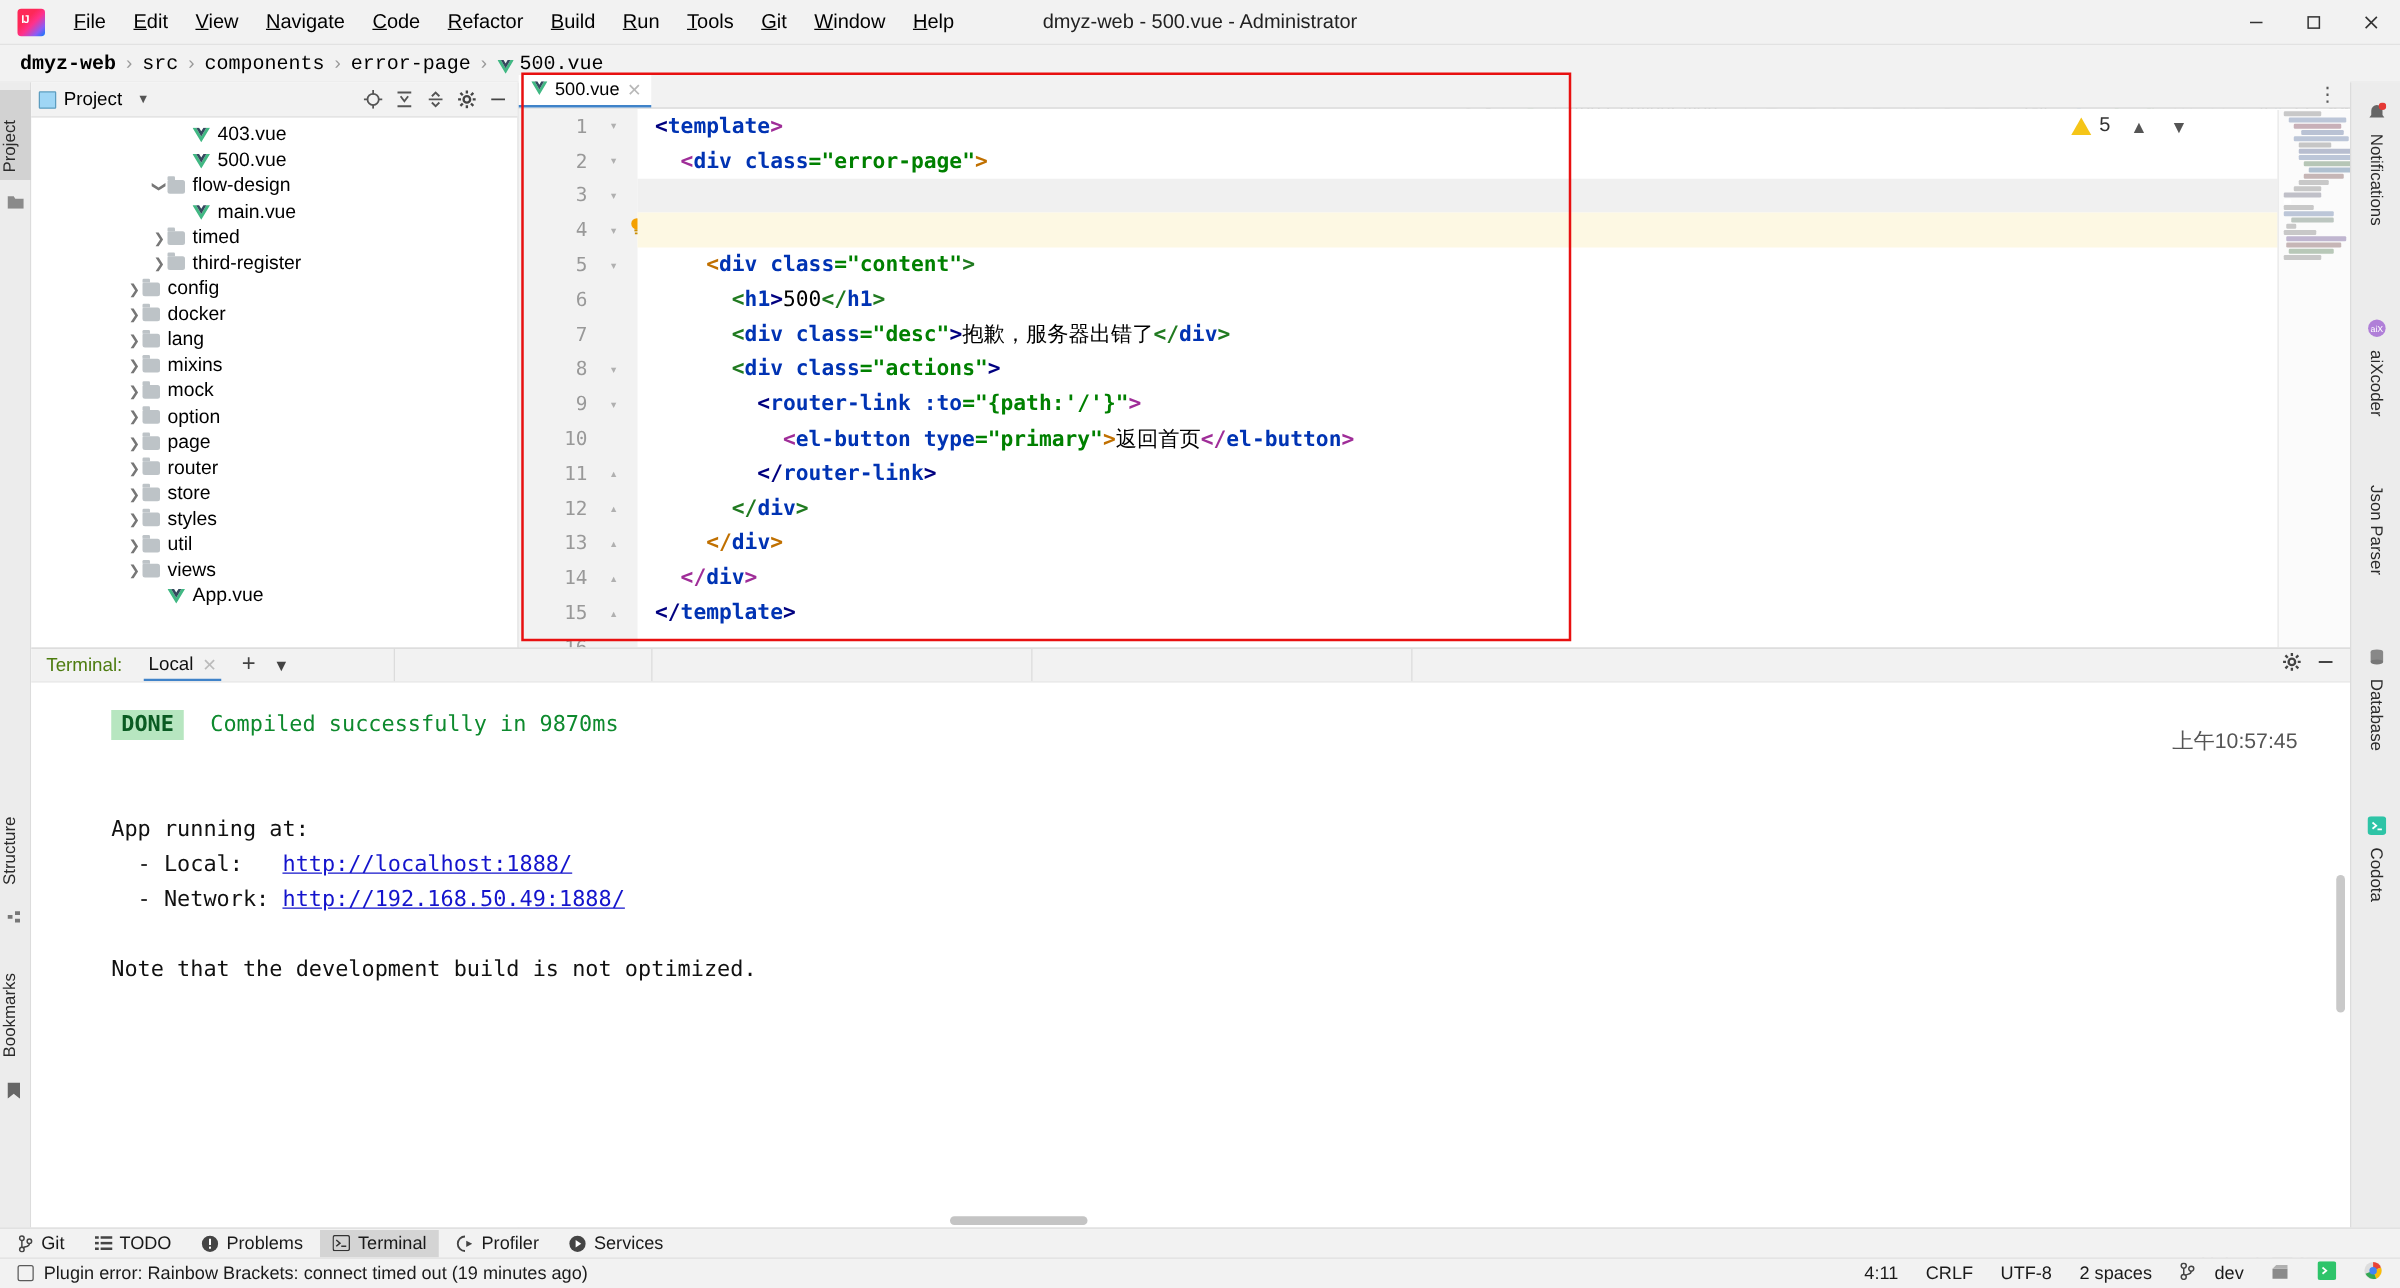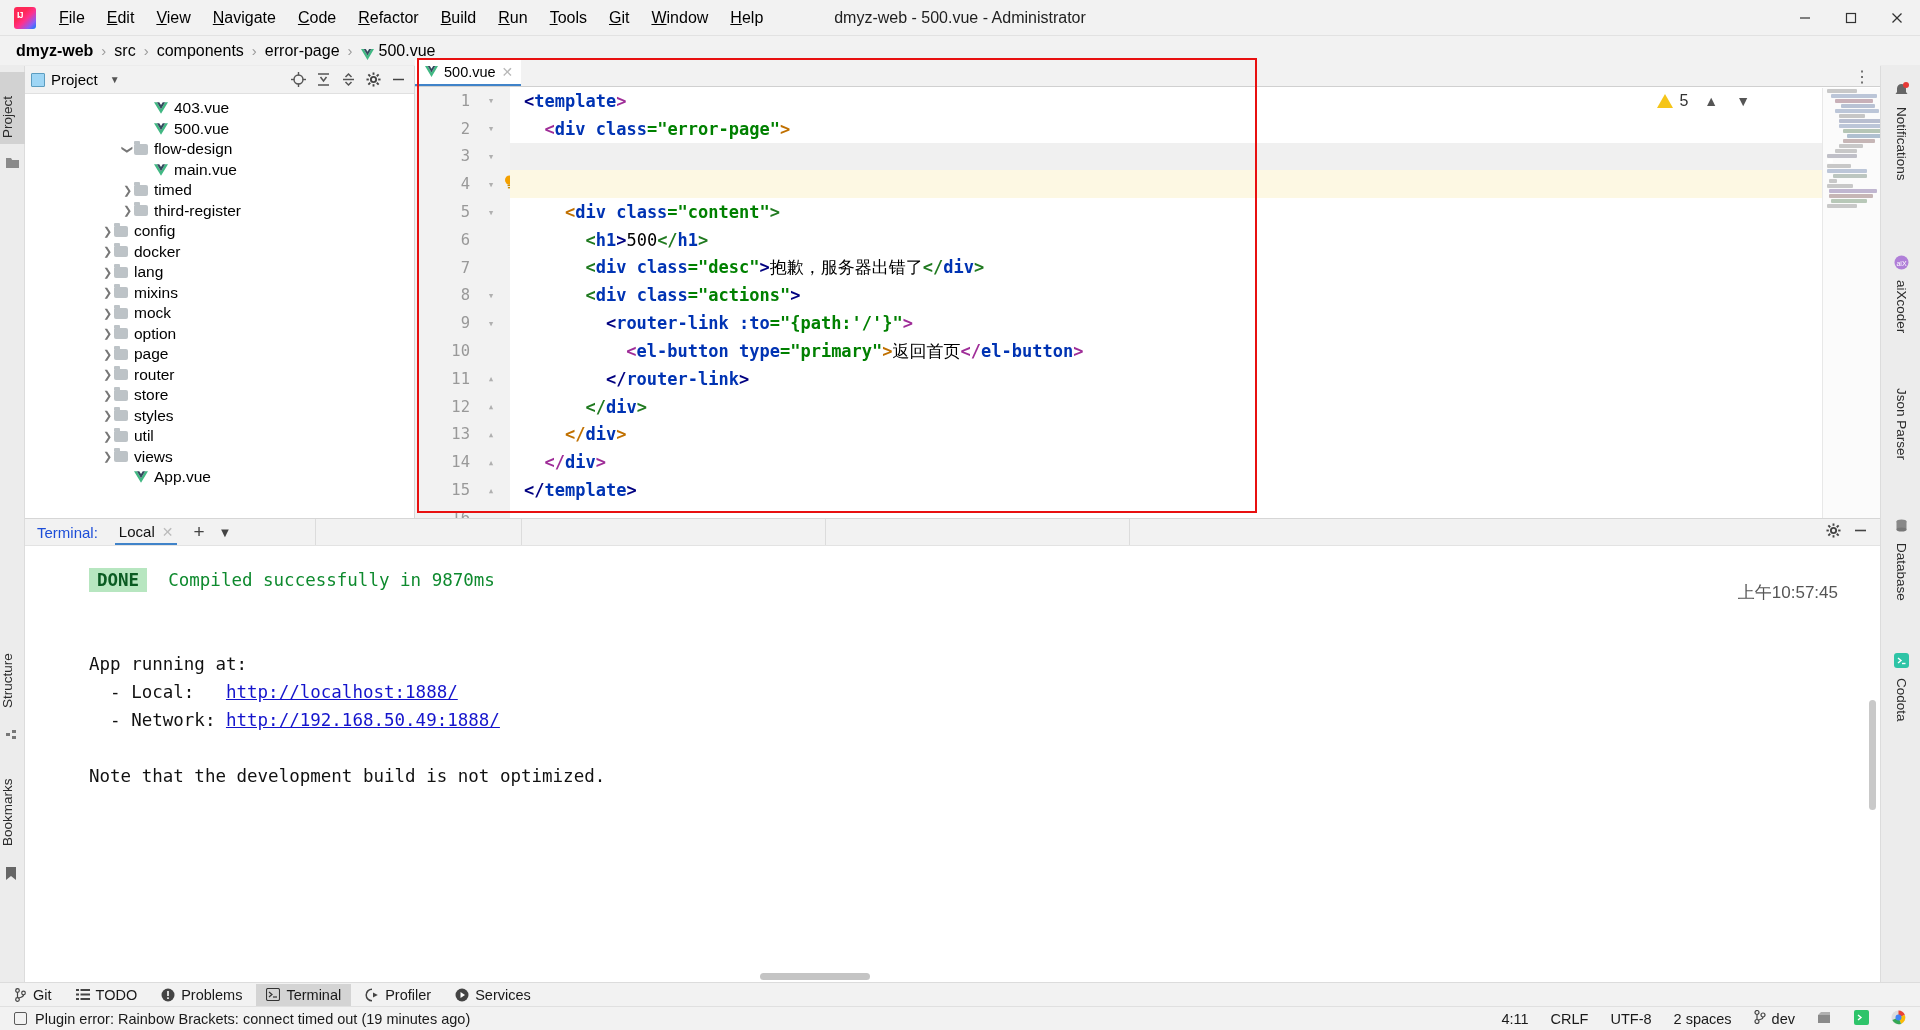--- a/index.html
+++ b/index.html
@@ -47,21 +47,21 @@
     color: #333;
   }
 
   
   .navbar {
     position: absolute; top: 36px; left: 0; width: 1920px; height: 30px;
     background: #f2f2f2; display: flex; align-items: center;
     border-bottom: 1px solid #ececec;
   }
   .crumbs { display: flex; align-items: center; margin-left: 13px; gap: 0; }
-  .crumb { font-size: 16px; color: #000; padding: 1px 3px; white-space: nowrap; }
+  .crumb { font-size: 16px; color: #000; padding: 1px 3px; white-space: nowrap; font-family: Liberation Mono, monospace; }
   .crumb.bold { font-weight: bold; }
   .crumb-sep { color: #9a9a9a; font-size: 15px; margin: 0 5px; }
   .vue-ico {
     display: inline-block; width: 13px; height: 11px; margin-right: 5px;
     position: relative; top: 1px;
   }
 
   
   .toolbar-right {
     position: absolute; top: 36px; right: 0; height: 30px;
@@ -195,21 +195,21 @@
     position: absolute; right: 7px; top: 135px; width: 12px; height: 190px;
     background: #e53935; border: 1px solid #1a1a1a;
   }
 
   
   .term-hdr {
     position: absolute; left: 25px; top: 518px; right: 40px; height: 27px;
     background: #f2f2f2; display: flex; align-items: center;
     border-top: 1px solid #d6d6d6;
   }
-  .term-label { font-size: 15px; color: #1d4ed8; margin-left: 12px; }
+  .term-label { font-size: 15px; color: #4d7c0f; margin-left: 12px; }
   .term-tab {
     margin-left: 17px; font-size: 15px; color: #111; padding: 4px 4px 3px 4px;
     border-bottom: 2px solid #4083c9; display: flex; align-items: center; gap: 7px;
   }
   .term-tab .x { color: #bbb; font-size: 14px; }
   .term-plus { margin-left: 16px; font-size: 19px; color: #444; }
   .term-chev { margin-left: 14px; font-size: 13px; color: #444; }
   .term-sep { width: 1px; height: 27px; background: #dcdcdc; }
   .term-right { margin-left: auto; display: flex; align-items: center; gap: 12px; padding-right: 12px; color: #4a4a4a; }
 
@@ -1031,21 +1031,21 @@
   <div class="statusbar">
     <div class="sb-left">
       <span class="sb-ico-box"></span>
       <span>Plugin error: Rainbow Brackets: connect timed out (19 minutes ago)</span>
     </div>
     <div class="sb-right">
       <span>4:11</span>
       <span>CRLF</span>
       <span>UTF-8</span>
       <span>2 spaces</span>
-      <span style="display:flex;align-items:center;gap:6px">
+      <span style="display:flex;align-items:center;gap:16px">
         <span>
           <svg width="12" height="14" viewBox="0 0 12 14">
               <circle cx="3" cy="2.5" r="2" fill="none" stroke="#444" stroke-width="1.2"></circle>
               <circle cx="3" cy="11.5" r="2" fill="none" stroke="#444" stroke-width="1.2"></circle>
               <circle cx="9" cy="5" r="2" fill="none" stroke="#444" stroke-width="1.2"></circle>
               <line x1="3" y1="4.5" x2="3" y2="9.5" stroke="#444" stroke-width="1.2"></line>
               <path d="M9 7 C9 10, 5 9, 4 10.5" stroke="#444" stroke-width="1.2" fill="none"></path>
             </svg>
         </span>
         <span>dev</span>

